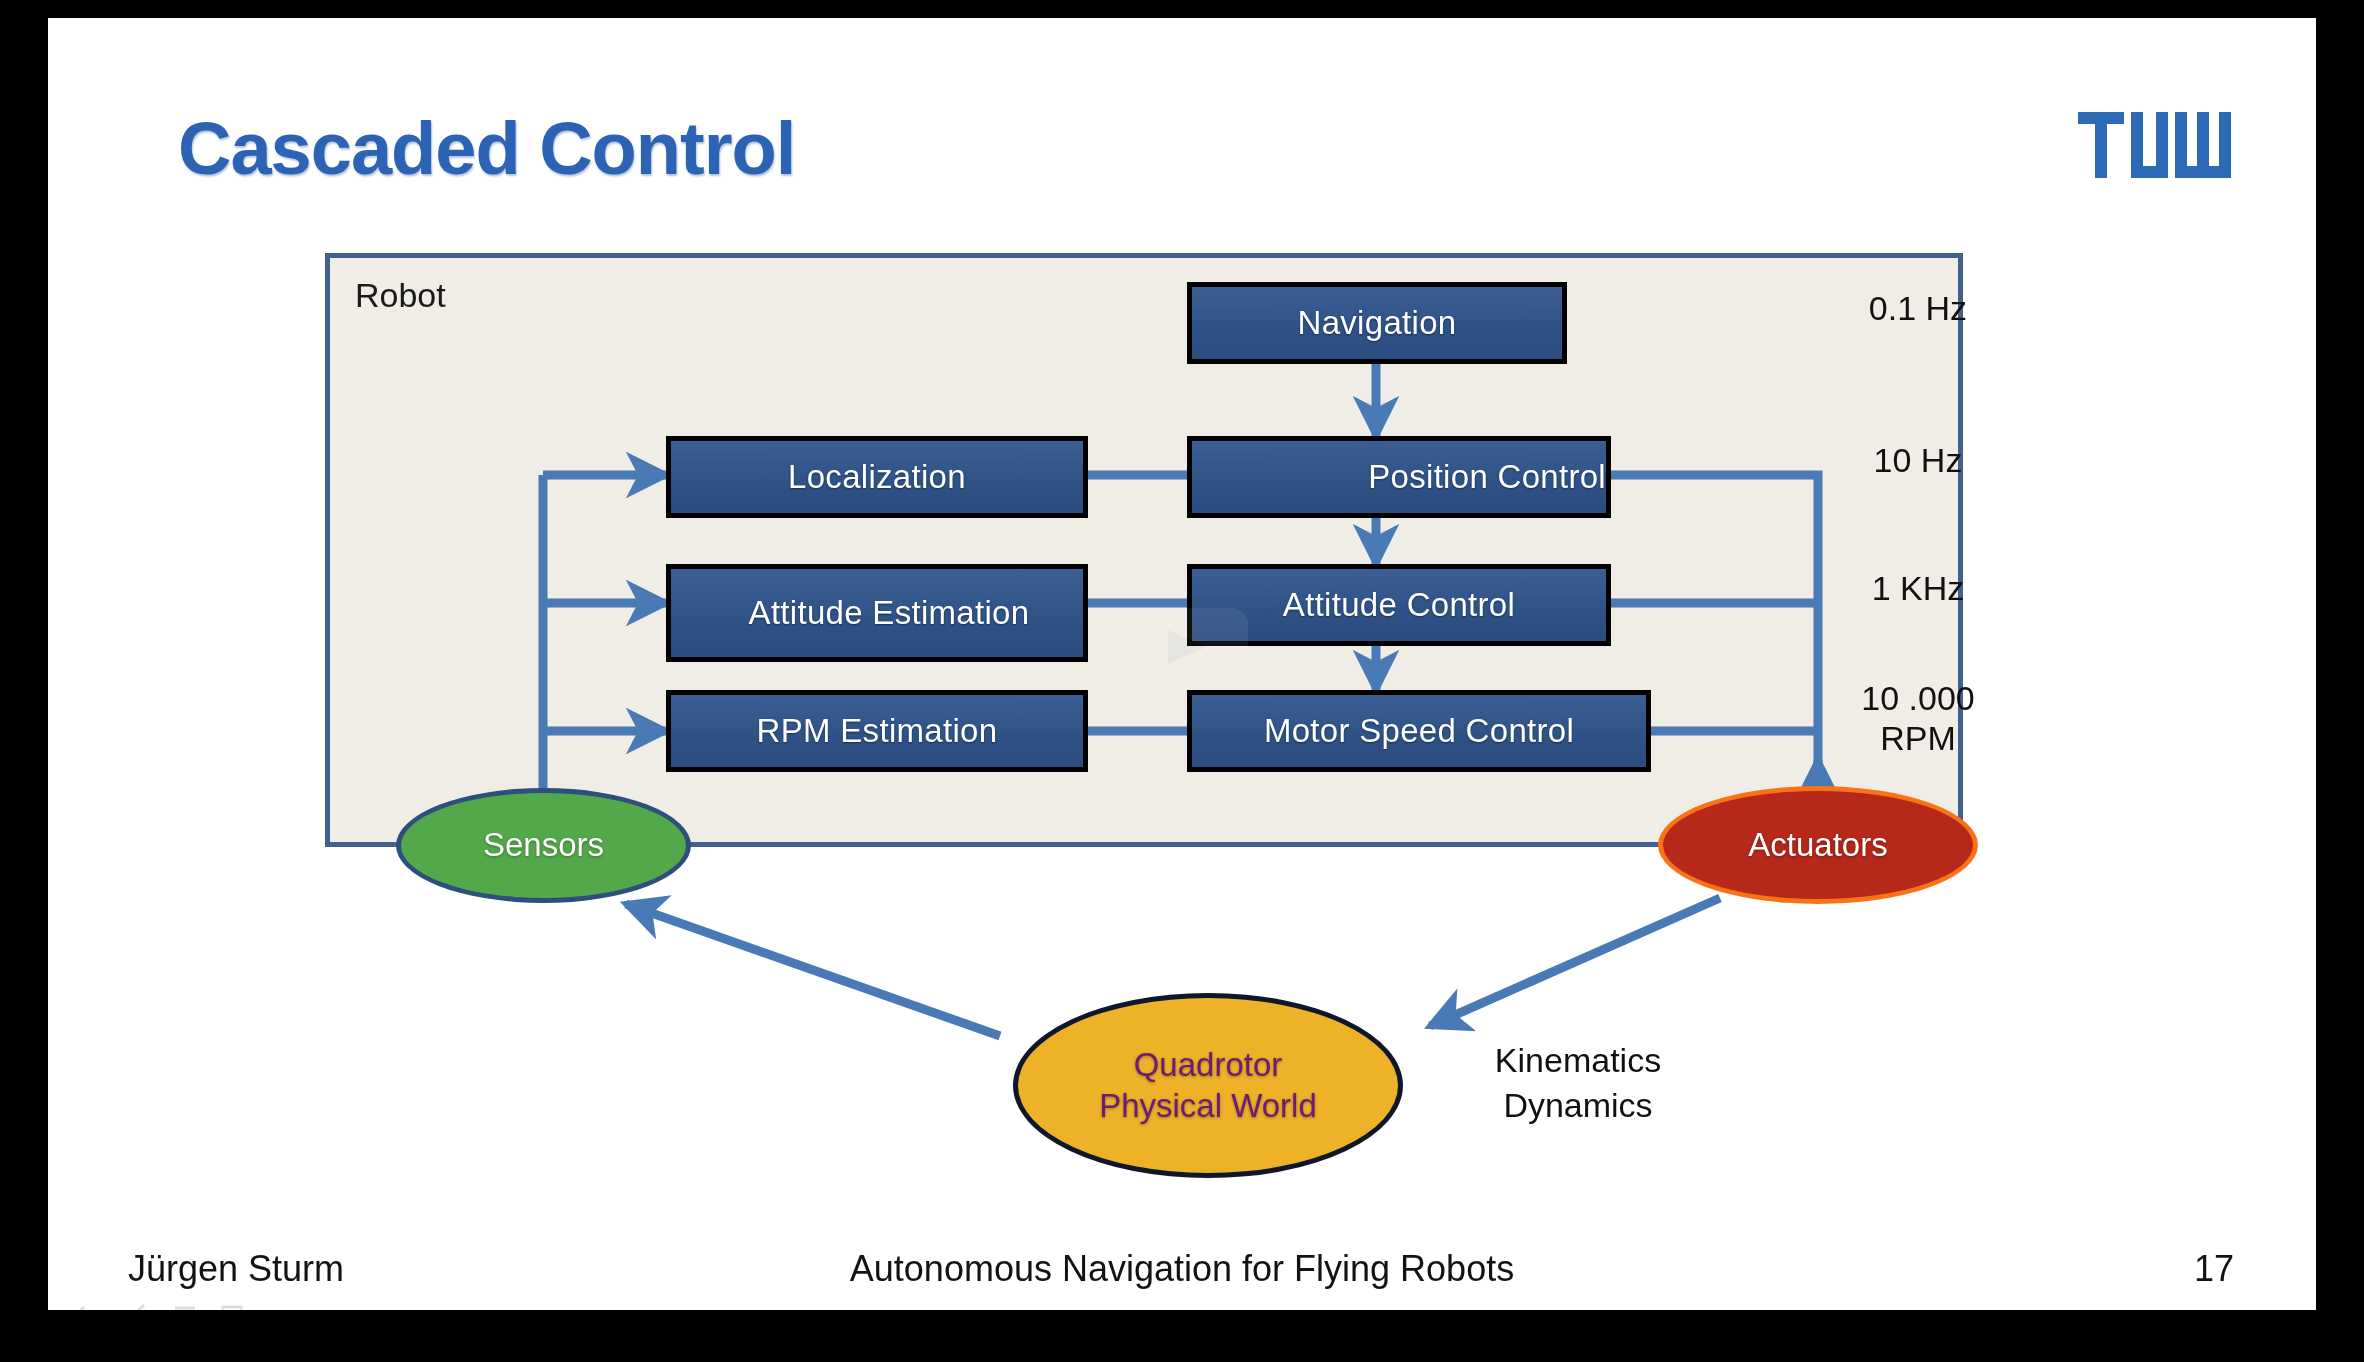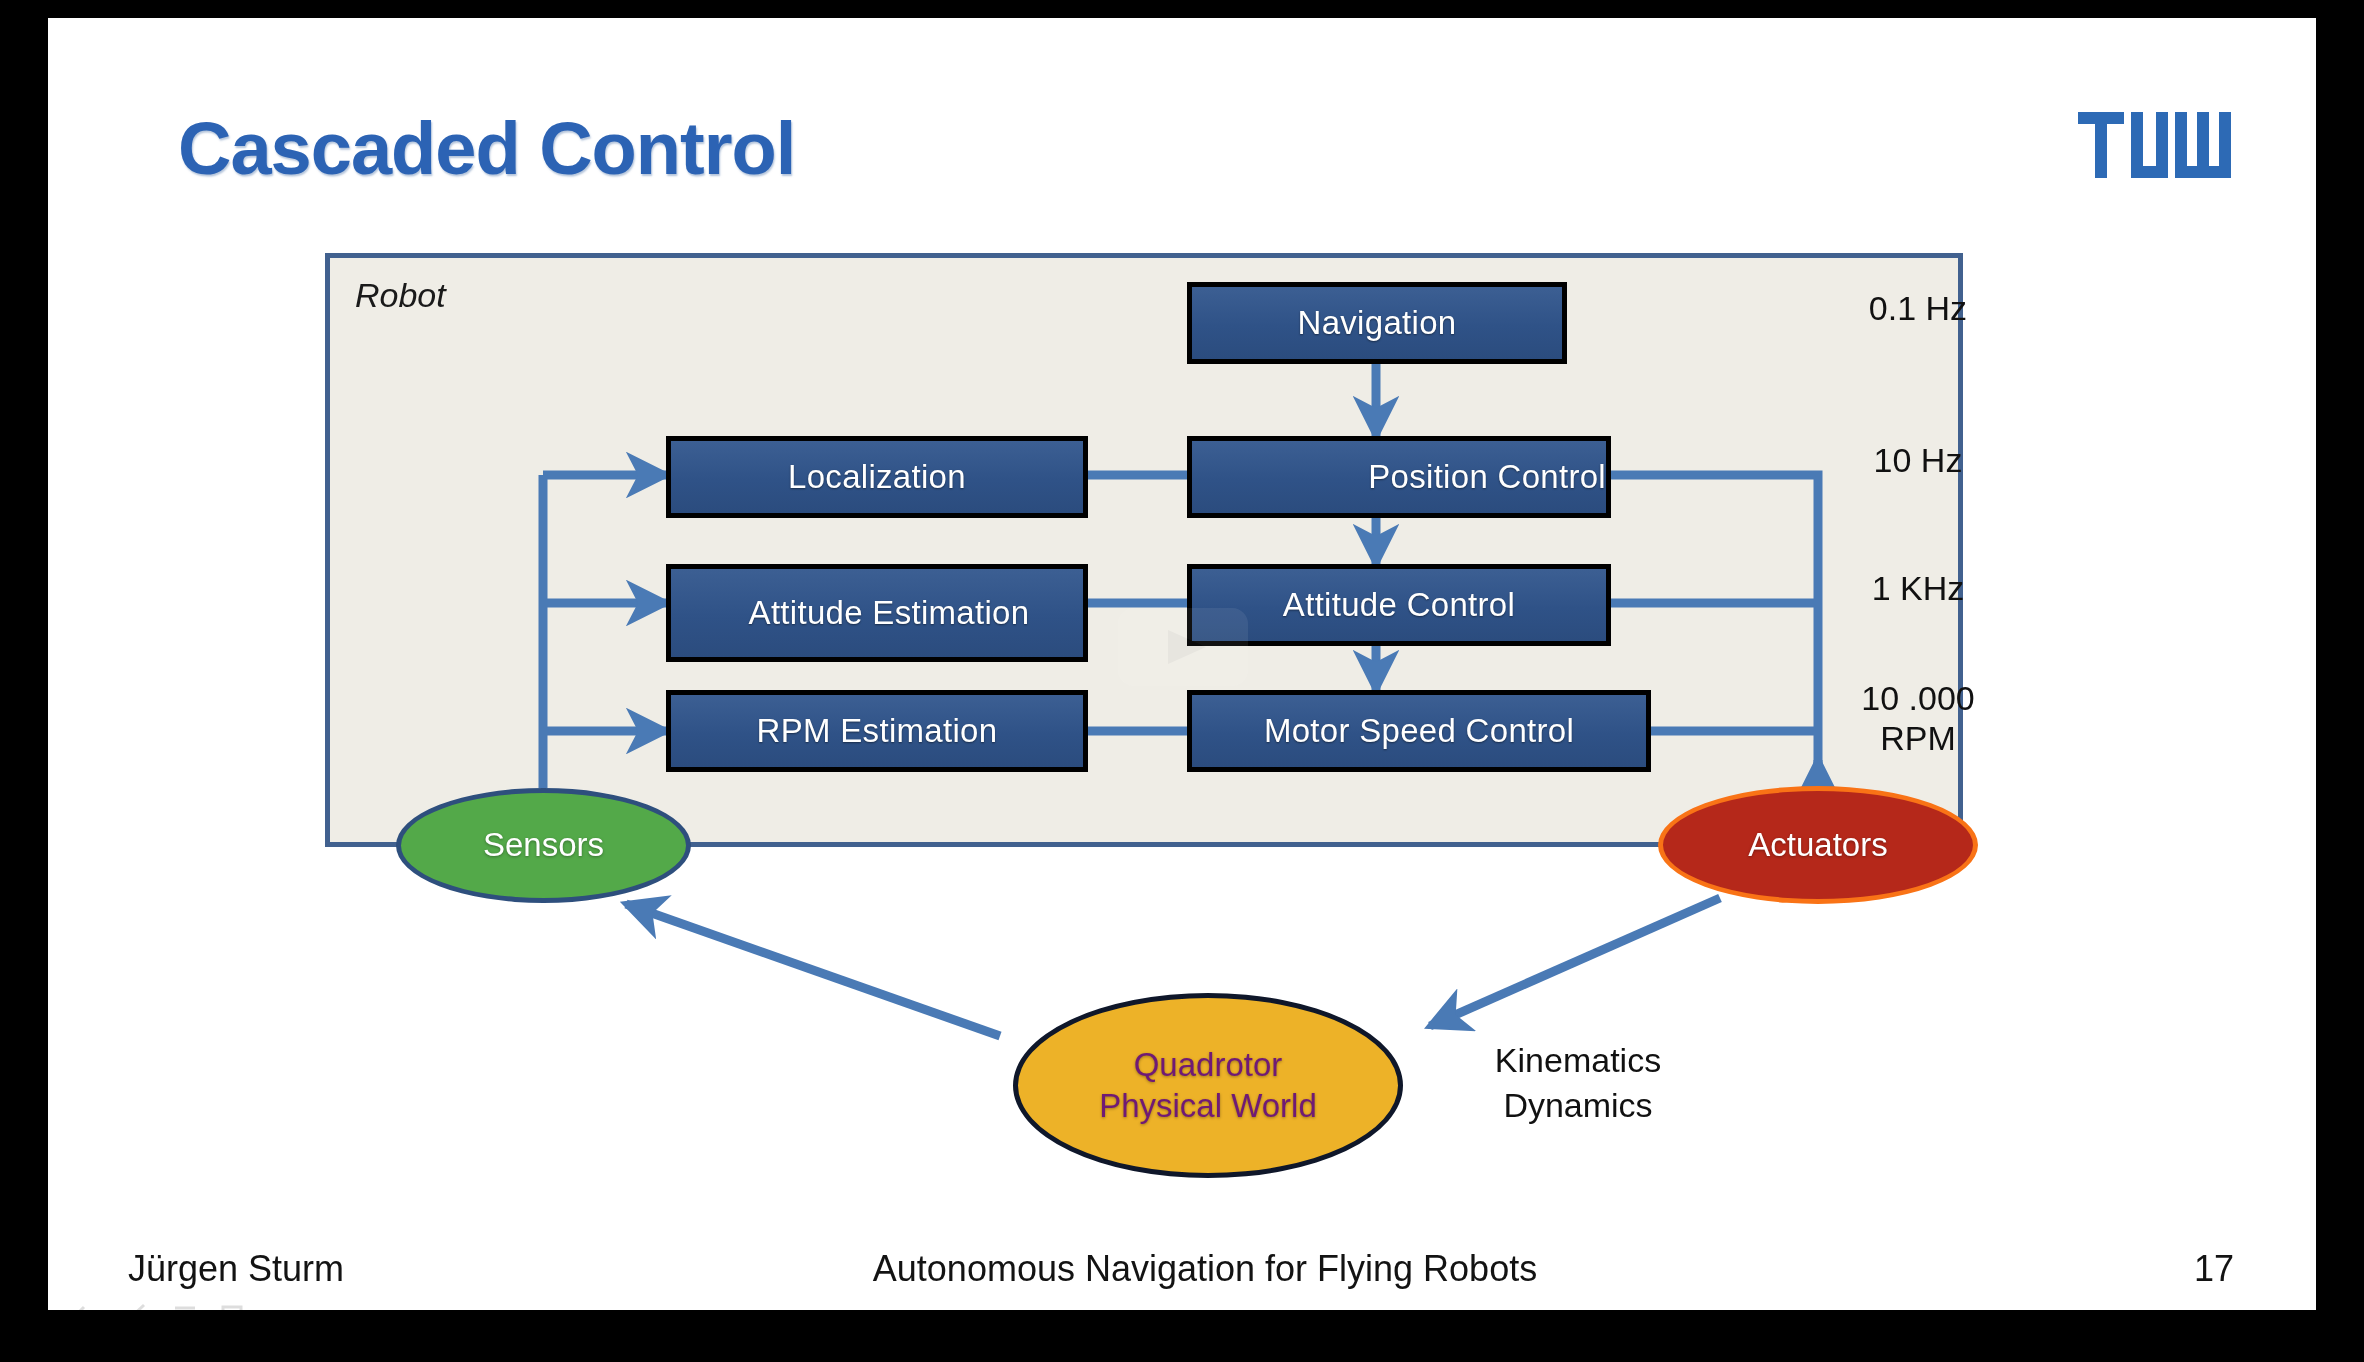--- a/index.html
+++ b/index.html
@@ -27,21 +27,21 @@
   
   #robot-box{
     position:absolute;left:277px;top:235px;
     width:1638px;height:594px;
     background:#efedE6;
     border:5px solid #41618f;
     box-sizing:border-box;
   }
   #robot-label{
     position:absolute;left:25px;top:18px;
-    font-size:34px;color:#1a1a1a;font-style:italic;
+    font-size:34px;color:#1a1a1a;
   }
   
   .pbox{
     position:absolute;
     background:linear-gradient(180deg,#3c5f93 0%,#2f5287 55%,#2b4c7e 100%);
     border:5px solid #000000;
     box-sizing:border-box;
     color:#ffffff;
     font-size:33px;
     display:flex;align-items:center;justify-content:center;
@@ -80,21 +80,21 @@
   #kin{
     position:absolute;left:1400px;top:1020px;
     width:260px;text-align:center;
     font-size:34px;color:#111111;line-height:1.32;
   }
   
   #wires{position:absolute;left:0;top:0;width:2268px;height:1292px;pointer-events:none;}
   
   .foot{position:absolute;font-size:36px;color:#131313;}
   #foot-author{left:80px;top:1230px;}
-  #foot-center{left:12px;top:1230px;width:2268px;text-align:center;padding-left:11px;}
+  #foot-center{left:0;top:1230px;width:2268px;text-align:center;}
   #foot-page{right:82px;top:1230px;}
   
   #ptools{
     position:absolute;left:28px;top:1284px;
     display:flex;gap:22px;align-items:center;opacity:.13;
   }
   #ptools span{display:block;width:26px;height:22px;}
   
   #playghost{
     position:absolute;left:1070px;top:590px;

